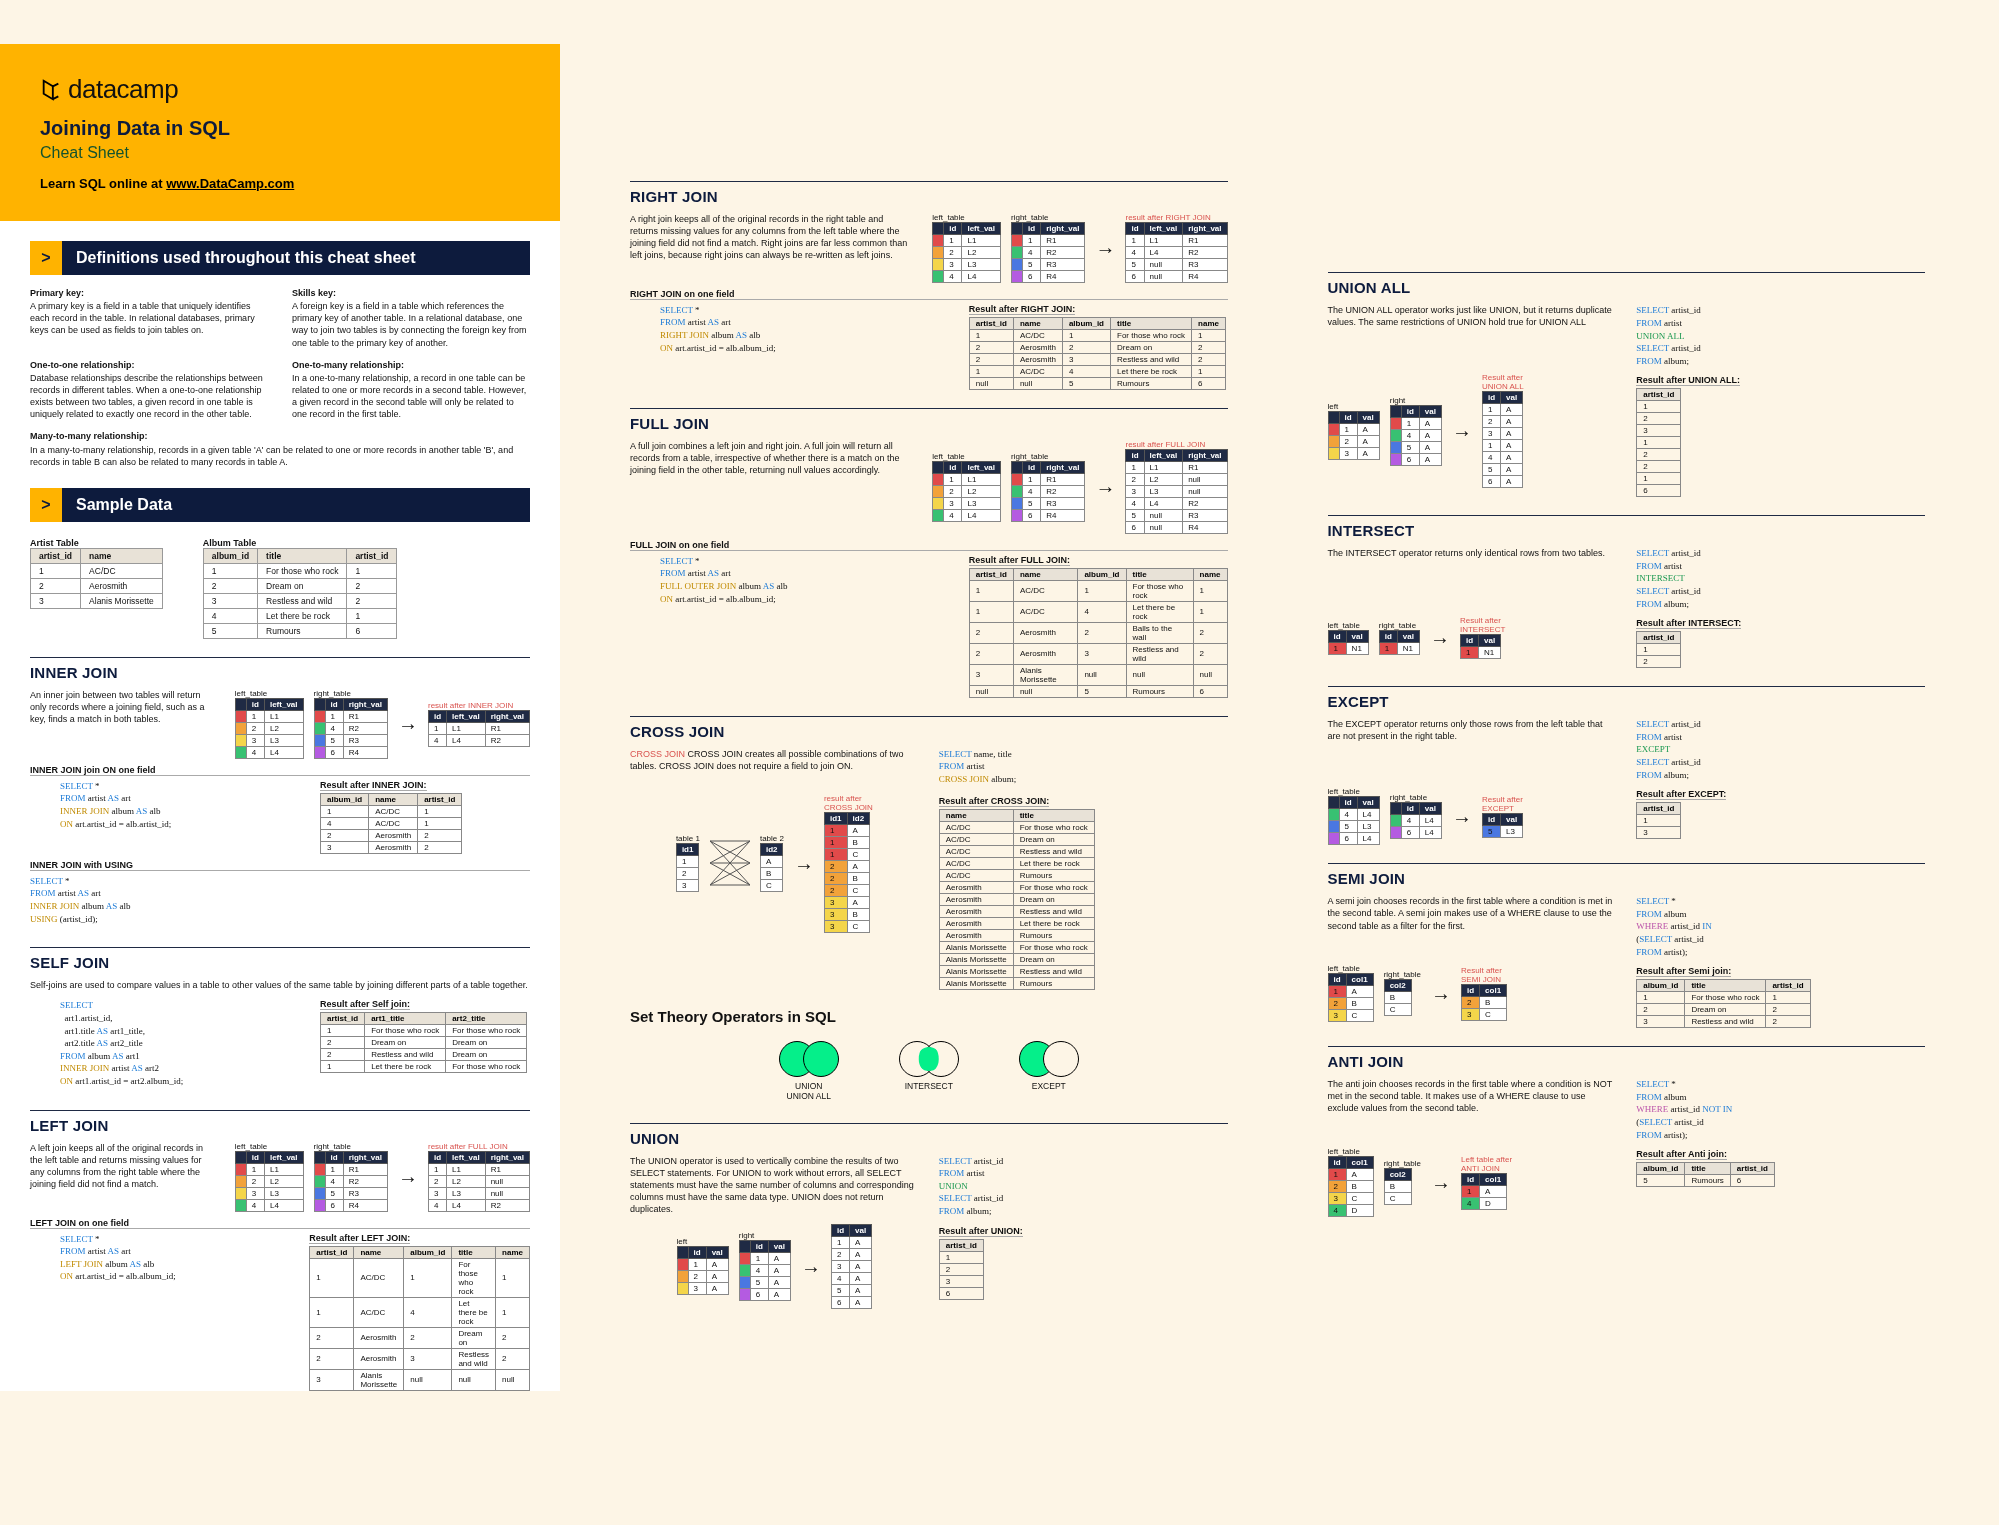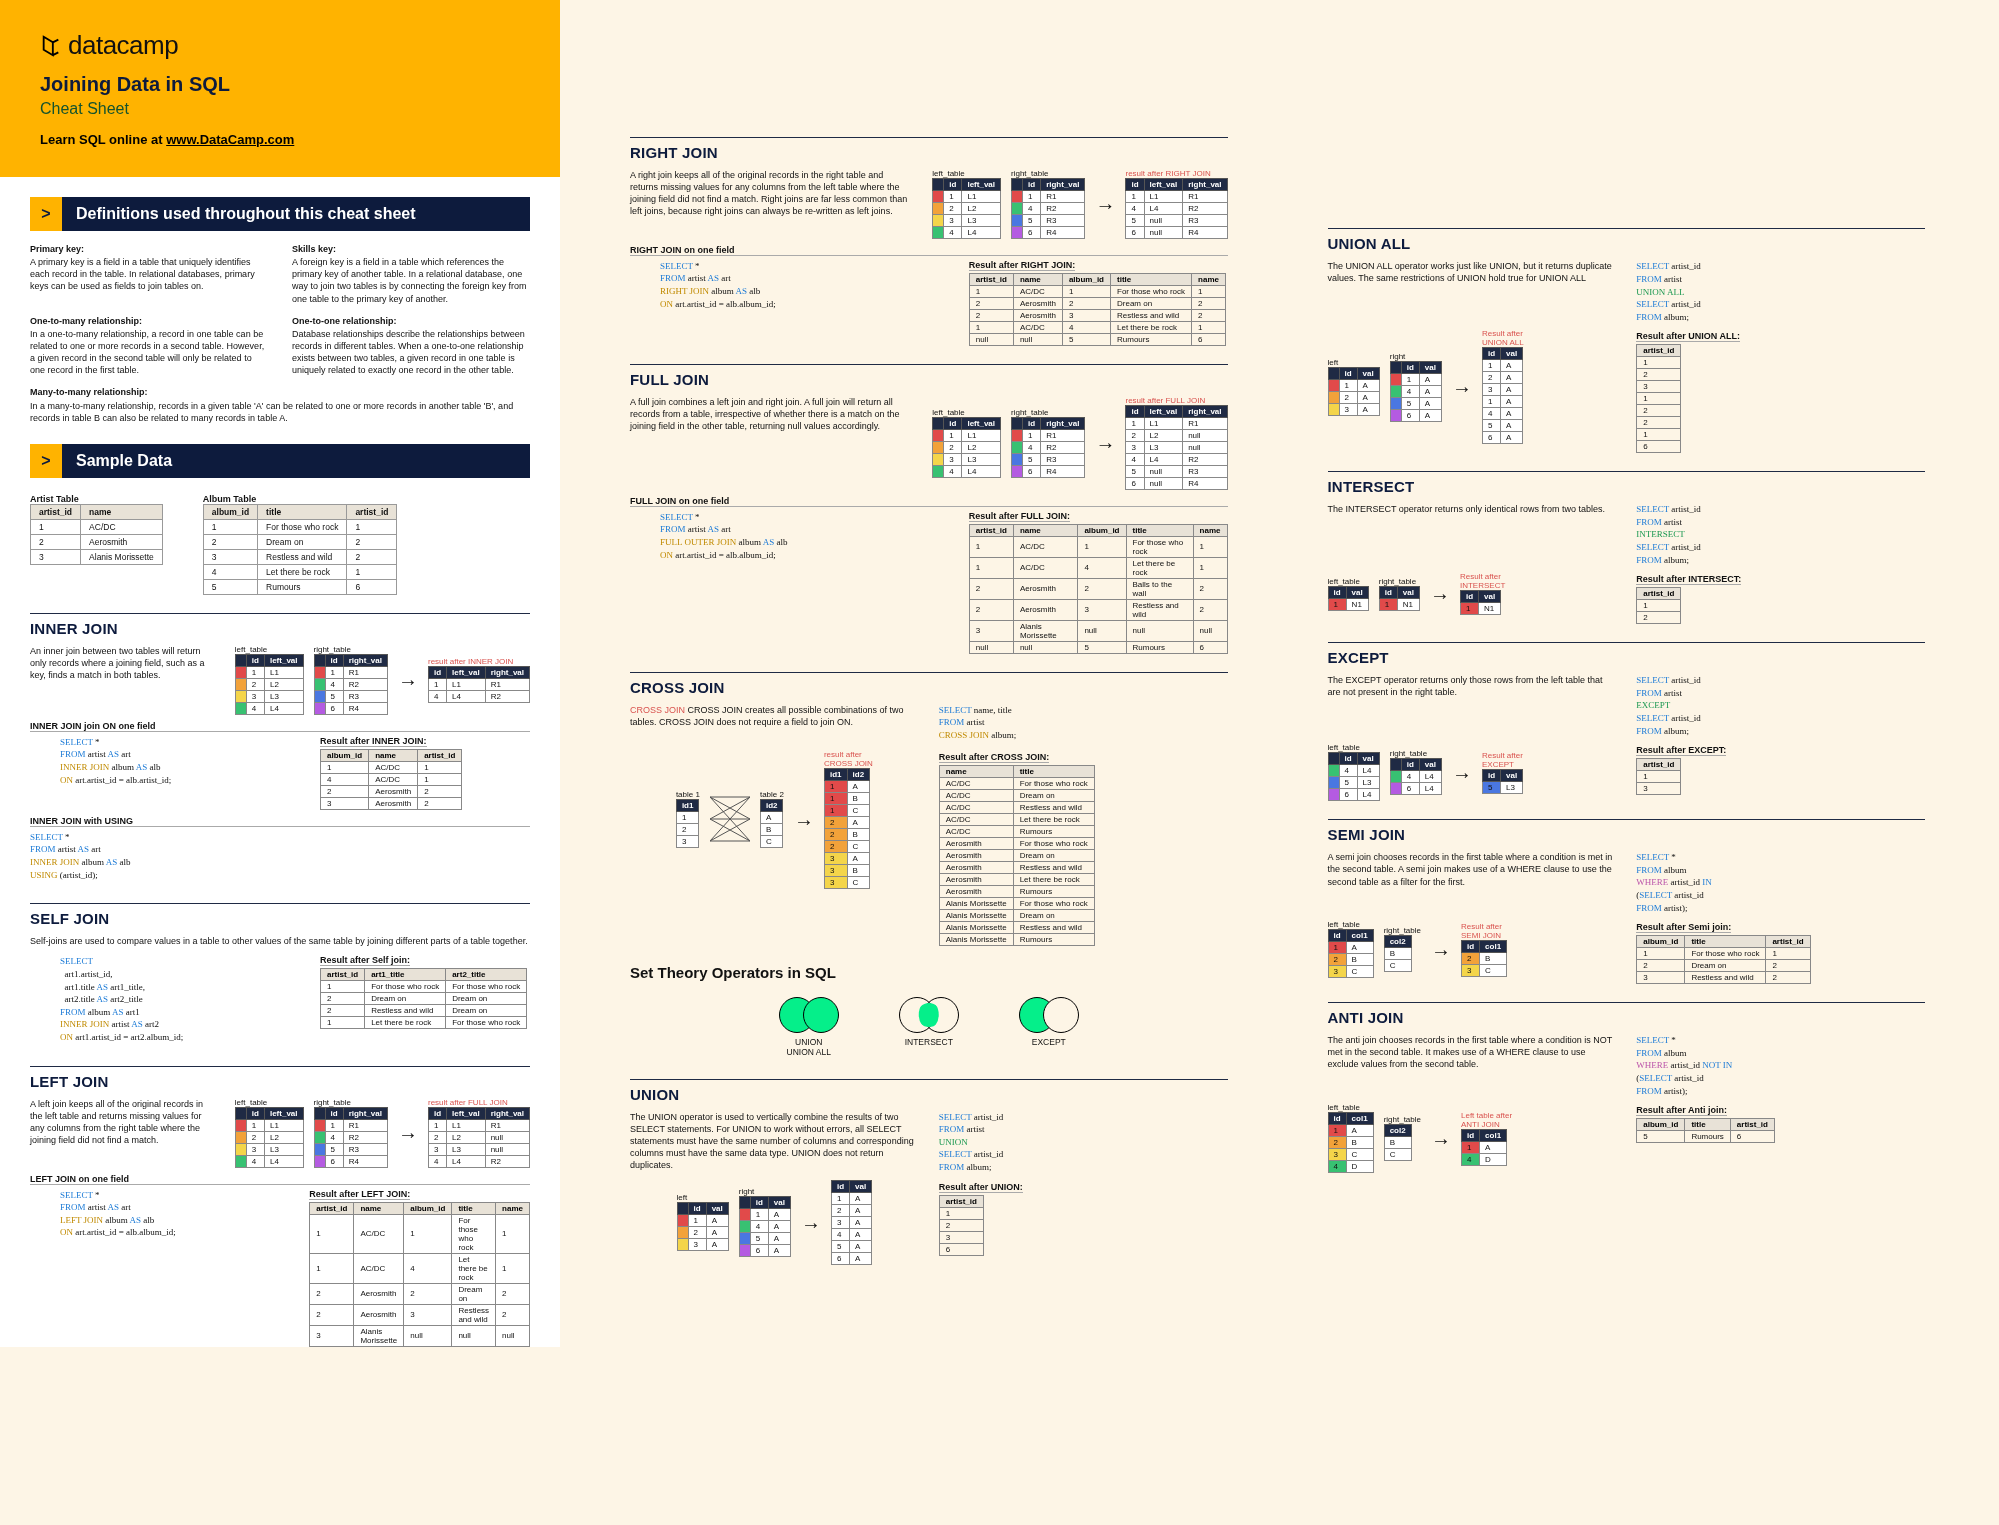--- a/index.html
+++ b/index.html
@@ -12,20 +12,21 @@
     color: #111;
     overflow: hidden;
   }
   .page {
     display: grid;
     grid-template-columns: 560px 1fr 1fr;
     grid-template-rows: 1fr;
     gap: 40px;
     padding-right: 44px;
     height: 1091px;
+    margin-top: 44px;
   }
   .col { display: flex; flex-direction: column; }
   .col1 { background: #fff; }
   .col2, .col3 { padding-top: 55px; justify-content: center; }
 
   
   .header-block {
     background: #ffb300; 
     padding: 30px 40px 30px 40px;
   }
@@ -148,26 +149,26 @@
     <div class="pad defs">
       <div>
           <div class="term">Primary key:</div>
         <div>A primary key is a field in a table that uniquely identifies each record in the table. In relational databases, primary keys can be used as fields to join tables on.</div>
         </div>
       <div>
           <div class="term">Skills key:</div>
         <div>A foreign key is a field in a table which references the primary key of another table. In a relational database, one way to join two tables is by connecting the foreign key from one table to the primary key of another.</div>
         </div>
       <div>
+          <div class="term">One-to-one relationship:</div>
+        <div>Database relationships describe the relationships between records in different tables. When a one-to-one relationship exists between two tables, a given record in one table is uniquely related to exactly one record in the other table.</div>
+        </div>
+      <div>
           <div class="term">One-to-many relationship:</div>
         <div>In a one-to-many relationship, a record in one table can be related to one or more records in a second table. However, a given record in the second table will only be related to one record in the first table.</div>
-        </div>
-      <div>
-          <div class="term">One-to-one relationship:</div>
-        <div>Database relationships describe the relationships between records in different tables. When a one-to-one relationship exists between two tables, a given record in one table is uniquely related to exactly one record in the other table.</div>
         </div>
       <div class="full">
           <div class="term">Many-to-many relationship:</div>
         <div>In a many-to-many relationship, records in a given table 'A' can be related to one or more records in another table 'B', and records in table B can also be related to many records in table A.</div>
         </div>
     </div>
 
     <div class="bar">
       <div class="chev">&gt;</div>
       <div class="label">Sample Data</div>

